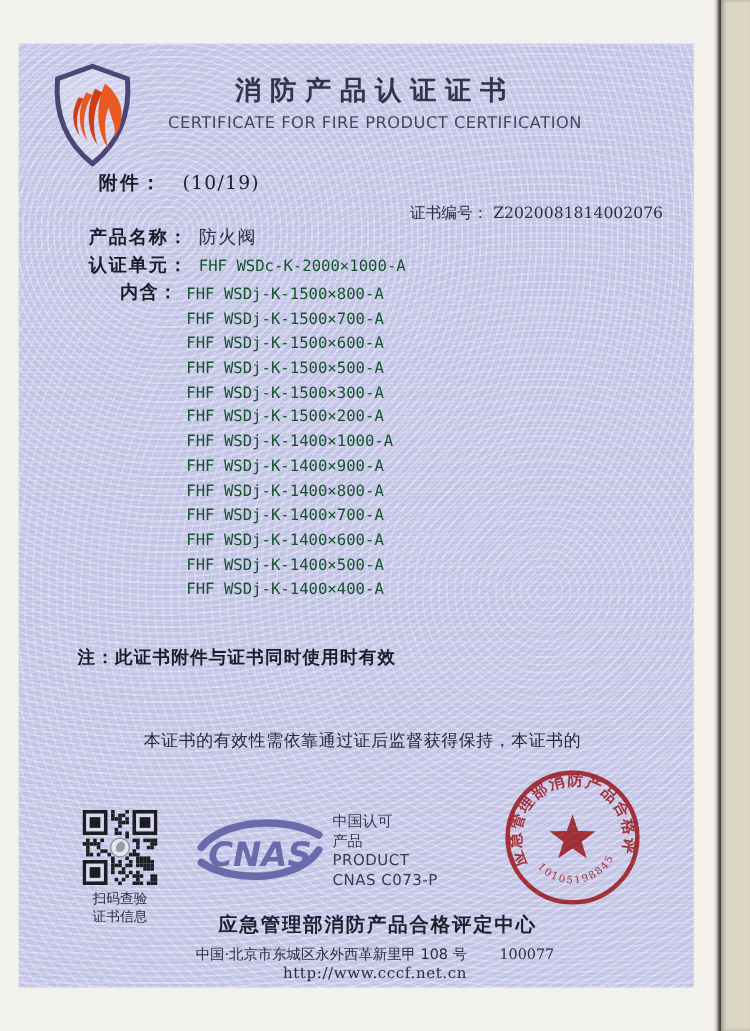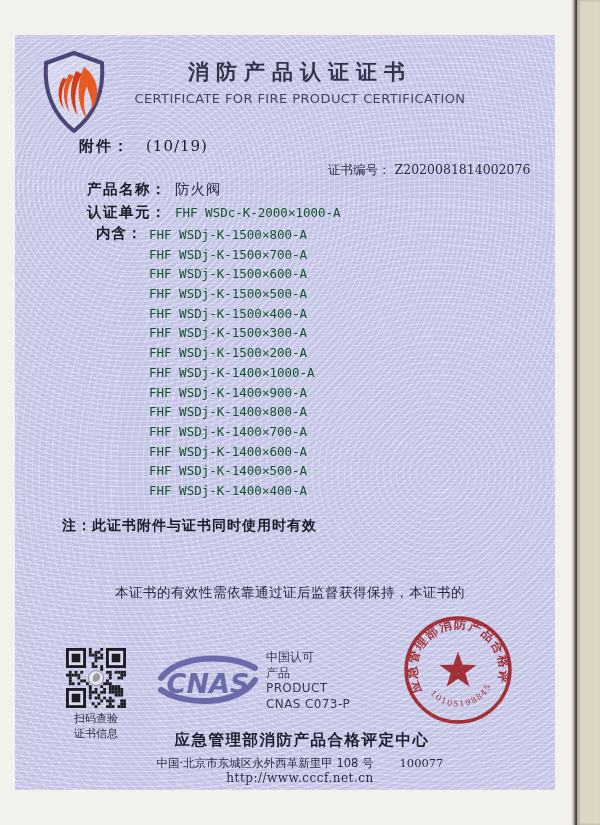--- a/index.html
+++ b/index.html
@@ -33,21 +33,21 @@
     letter-spacing:.4px;color:#45455f;}
 
   .attach{left:62px;top:137px;font-size:15px;color:#1c1c28;padding-left:17px;}
   .attach .lab{font-weight:bold;letter-spacing:2px;}
   .attach .val{font-family:"DejaVu Serif",serif;margin-left:16px;letter-spacing:1px;}
 
   .certno{left:328px;top:162px;font-size:12.5px;color:#2c2c40;}
   .certno .val{font-family:"DejaVu Serif",serif;margin-left:4px;}
 
   .frow{font-size:14.5px;color:#1b1b28;white-space:nowrap;}
-  .frow .lab{font-weight:bold;letter-spacing:1.5px;margin-left:16px;}
+  .frow .lab{font-weight:bold;letter-spacing:1.5px;}
   .row-product{left:71px;top:180px;}
   .row-unit{left:71px;top:203px;}
   .row-product .val{margin-left:8px;letter-spacing:1px;color:#2e2e44;}
   .mono{font-family:"DejaVu Sans Mono",monospace;font-size:12.5px;color:#14532d;}
   .row-unit .val{margin-left:8px;}
   .contains{left:96px;top:224px;font-size:14.5px;font-weight:bold;color:#1b1b28;letter-spacing:1px;}
   .models{left:149px;top:225px;}
   .models div{height:19.7px;line-height:19.7px;white-space:pre;}
 
   .note{left:62px;top:517px;font-size:14px;font-weight:bold;color:#1b1b28;letter-spacing:1px;}
@@ -109,21 +109,20 @@
   <div class="abs frow row-unit">
     <span class="lab">认证单元：</span><span class="val mono">FHF WSDc-K-2000×1000-A</span>
   </div>
 
   <div class="abs contains">内含：</div>
   <div class="abs models mono">
       <div>FHF WSDj-K-1500×800-A</div>
       <div>FHF WSDj-K-1500×700-A</div>
       <div>FHF WSDj-K-1500×600-A</div>
       <div>FHF WSDj-K-1500×500-A</div>
-      <div>FHF WSDj-K-1500×400-A</div>
       <div>FHF WSDj-K-1500×300-A</div>
       <div>FHF WSDj-K-1500×200-A</div>
       <div>FHF WSDj-K-1400×1000-A</div>
       <div>FHF WSDj-K-1400×900-A</div>
       <div>FHF WSDj-K-1400×800-A</div>
       <div>FHF WSDj-K-1400×700-A</div>
       <div>FHF WSDj-K-1400×600-A</div>
       <div>FHF WSDj-K-1400×500-A</div>
       <div>FHF WSDj-K-1400×400-A</div>
     </div>

